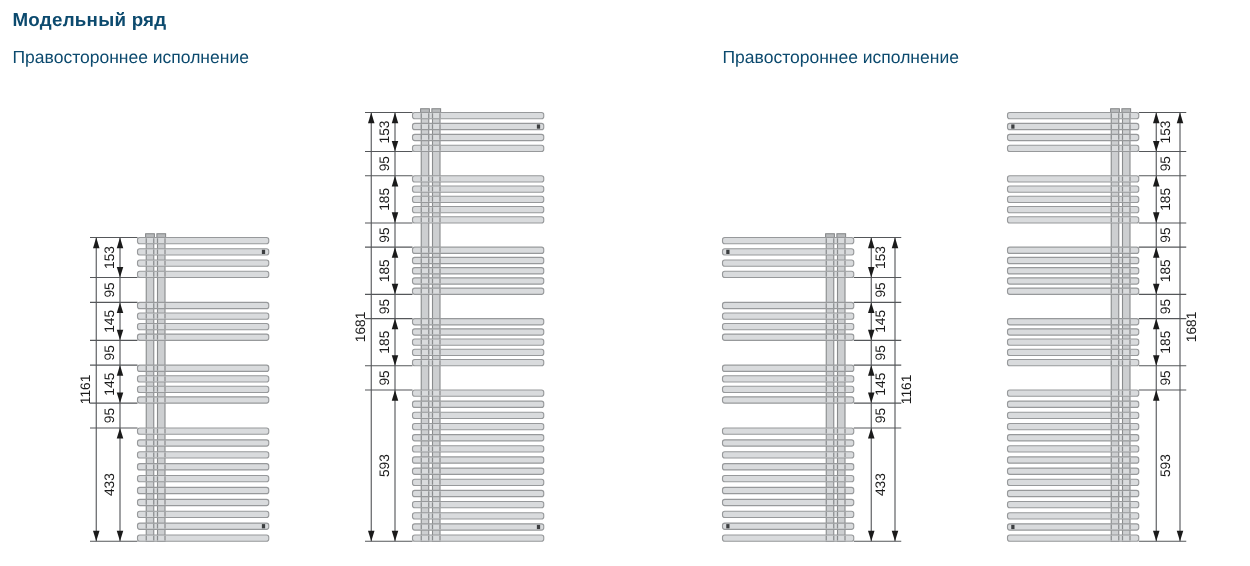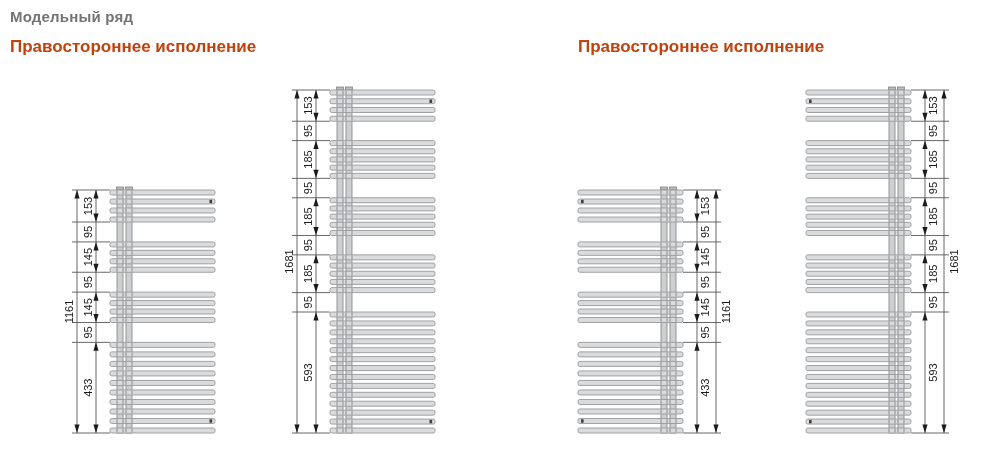--- a/index.html
+++ b/index.html
@@ -5,26 +5,26 @@
   html,body{margin:0;padding:0;background:#ffffff;}
   #canvas{
     position:relative;
     width:1000px;height:453px;
     background:#ffffff;
     font-family:"Liberation Sans","DejaVu Sans",sans-serif;
     overflow:hidden;
   }
   .page-title{
     position:absolute;left:10px;top:8px;
-    font-size:15px;font-weight:bold;color:#737373;
+    font-size:15px;font-weight:bold;color:#0c4a6e;
     letter-spacing:.2px;
   }
   .col-heading{
     position:absolute;top:37px;
-    font-size:17px;font-weight:700;color:#c2410c;
+    font-size:14px;font-weight:400;color:#0c4a6e;
   }
   .col-heading.left{left:10px;}
   .col-heading.right{left:578px;}
   svg{position:absolute;left:0;top:0;}
 </style>
 </head>
 <body>
 
 <div id="canvas">
   <div class="page-title">Модельный ряд</div>

